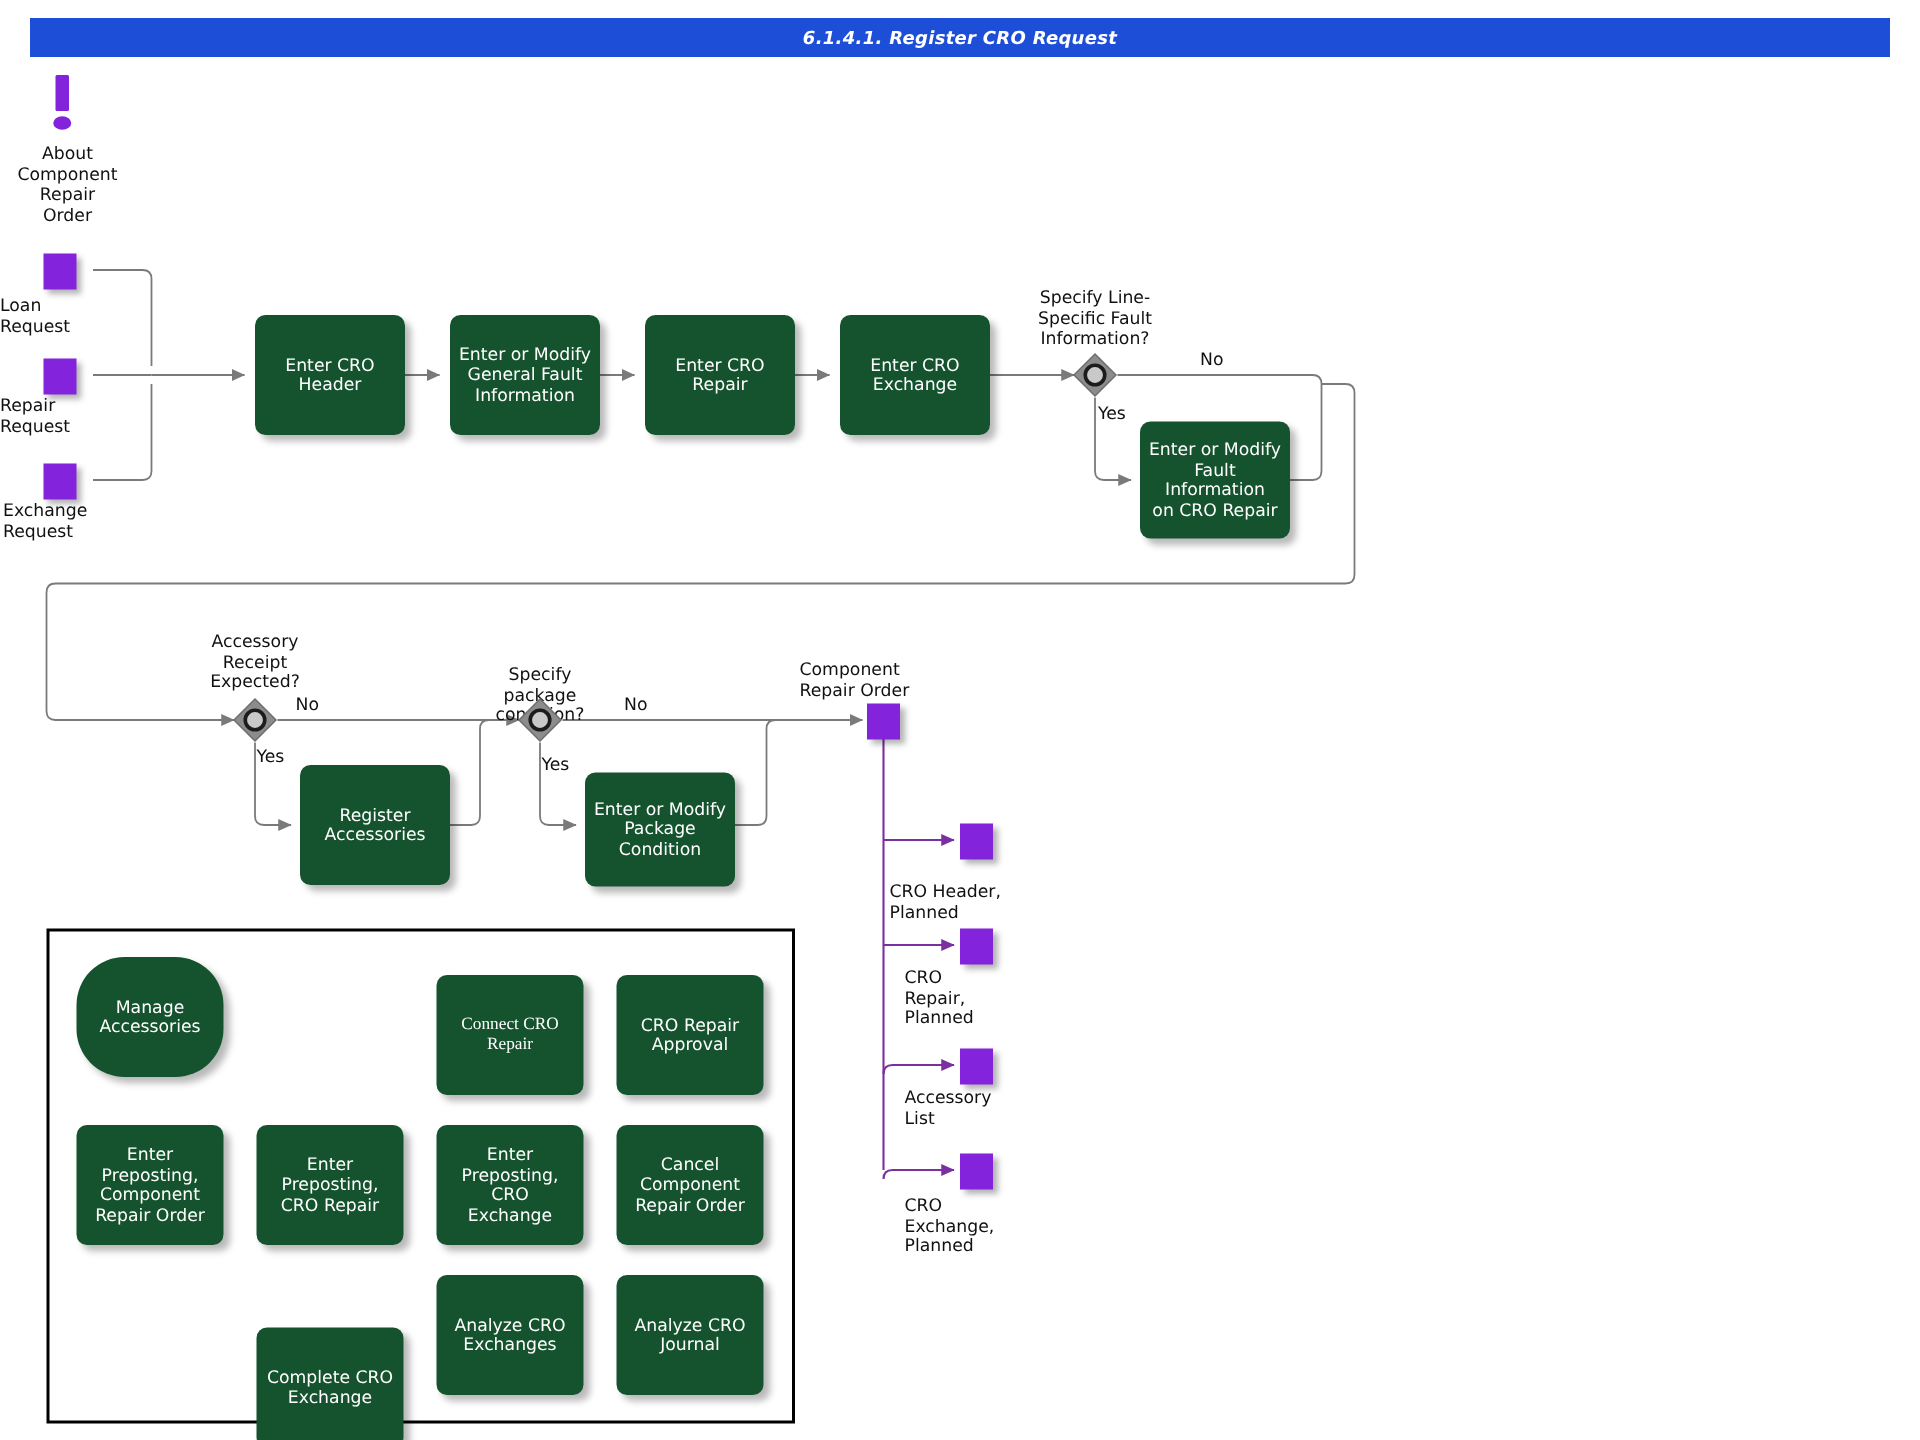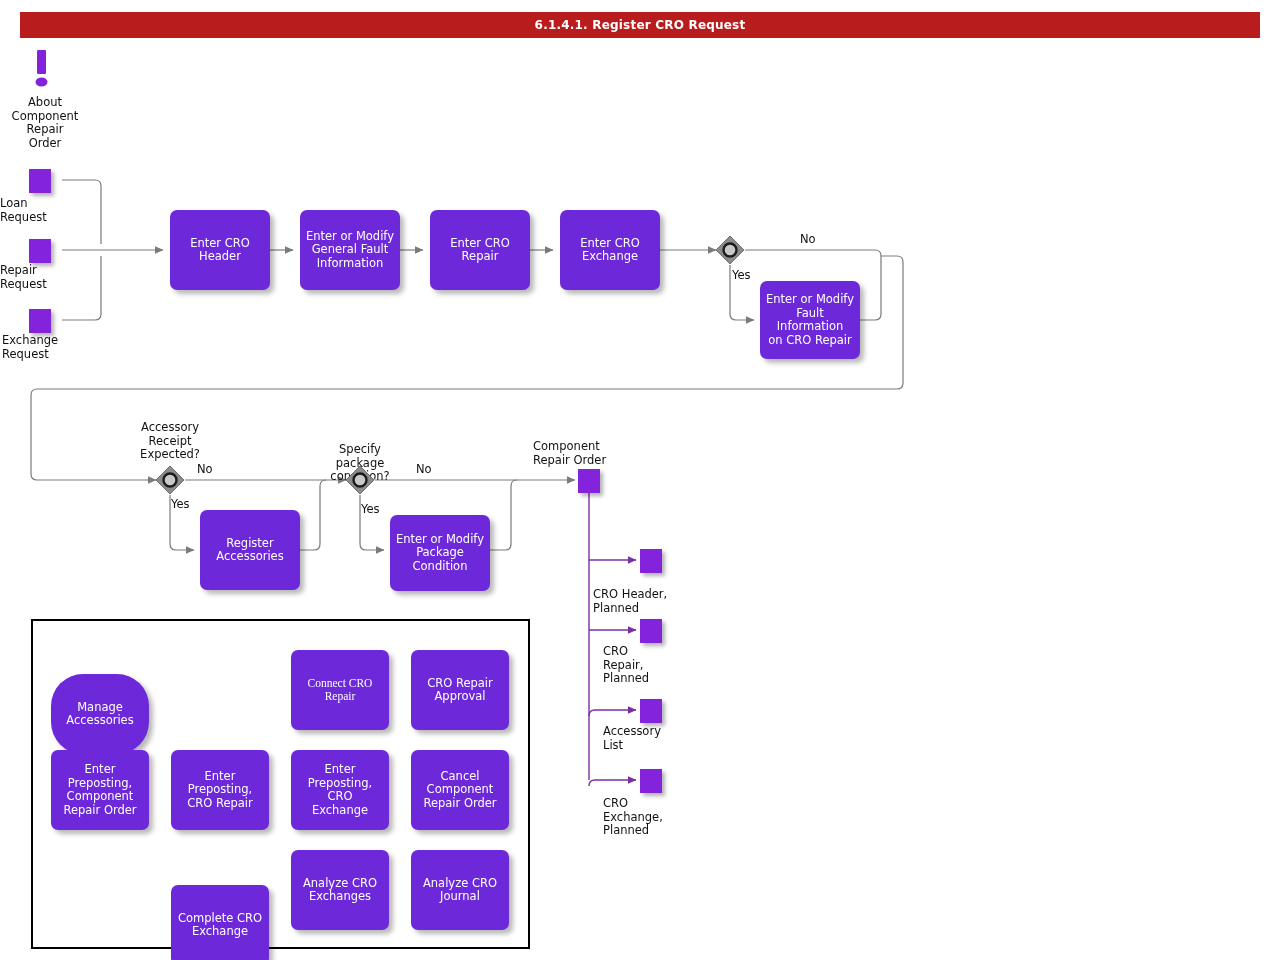--- a/index.html
+++ b/index.html
@@ -17,40 +17,41 @@
     overflow: hidden;
     background: #ffffff;
   }
   
   #titlebar {
     position: absolute;
     left: 20px;
     top: 12px;
     width: 1240px;
     height: 26px;
-    background: #b91c1c;
+    background: #1d4ed8;
     color: #ffffff;
     font-size: 12px;
     font-weight: bold;
     display: flex;
     align-items: center;
     justify-content: center;
     letter-spacing: 0.2px;
+    font-style: italic;
   }
   
   #edges {
     position: absolute;
     left: 0; top: 0;
     width: 1280px; height: 960px;
     pointer-events: none;
   }
   
   .act {
     position: absolute;
-    background: #6d28d9;
+    background: #14532d;
     border-radius: 7px;
     color: #ffffff;
     font-size: 11.5px;
     line-height: 13.5px;
     display: flex;
     align-items: center;
     justify-content: center;
     text-align: center;
     box-sizing: border-box;
     padding: 2px 4px;
@@ -204,20 +205,23 @@
   <div class="act" style="left: 170px; top: 210px; width: 100px; height: 80px; white-space: pre-line;">Enter CRO
 Header</div>
   <div class="act" style="left: 300px; top: 210px; width: 100px; height: 80px; white-space: pre-line;">Enter or Modify
 General Fault
 Information</div>
   <div class="act" style="left: 430px; top: 210px; width: 100px; height: 80px; white-space: pre-line;">Enter CRO
 Repair</div>
   <div class="act" style="left: 560px; top: 210px; width: 100px; height: 80px; white-space: pre-line;">Enter CRO
 Exchange</div>
 
+  <div class="cap" style="left: 665px; top: 192px; width: 130px; white-space: pre-line;">Specify Line-
+Specific Fault
+Information?</div>
   <div class="decision" style="left:715px; top:235px;">
     <svg width="30" height="30" viewBox="0 0 30 30">
       <polygon points="15,1 29,15 15,29 1,15" fill="#8c8c8c" stroke="#6e6e6e" stroke-width="1"></polygon>
       <circle cx="15" cy="15" r="6.5" fill="#c9c9c9" stroke="#1c1c1c" stroke-width="2.4"></circle>
     </svg>
   </div>
   <div class="yn" style="left:800px; top:233px;">No</div>
   <div class="yn" style="left:732px; top:269px;">Yes</div>
 
   <div class="act" style="left: 760px; top: 281px; width: 100px; height: 78px; white-space: pre-line;">Enter or Modify
@@ -272,21 +276,21 @@
   <div class="nodelabel" style="left: 603px; top: 725px; width: 94px; white-space: pre-line;">Accessory
 List</div>
 
   <div class="datanode" style="left:640px; top:769px;"></div>
   <div class="nodelabel" style="left: 603px; top: 797px; width: 94px; white-space: pre-line;">CRO
 Exchange,
 Planned</div>
 
   <div id="panel"></div>
 
-  <div class="act" style="left: 51px; top: 674px; width: 98px; height: 80px; white-space: pre-line; border-radius: 32px;">Manage
+  <div class="act" style="left: 51px; top: 638px; width: 98px; height: 80px; white-space: pre-line; border-radius: 32px;">Manage
 Accessories</div>
   <div class="act" style="left: 291px; top: 650px; width: 98px; height: 80px; white-space: pre-line; font-family: Liberation Serif, serif;">Connect CRO
 Repair</div>
   <div class="act" style="left: 411px; top: 650px; width: 98px; height: 80px; white-space: pre-line;">CRO Repair
 Approval</div>
 
   <div class="act" style="left: 51px; top: 750px; width: 98px; height: 80px; white-space: pre-line;">Enter
 Preposting,
 Component
 Repair Order</div>

